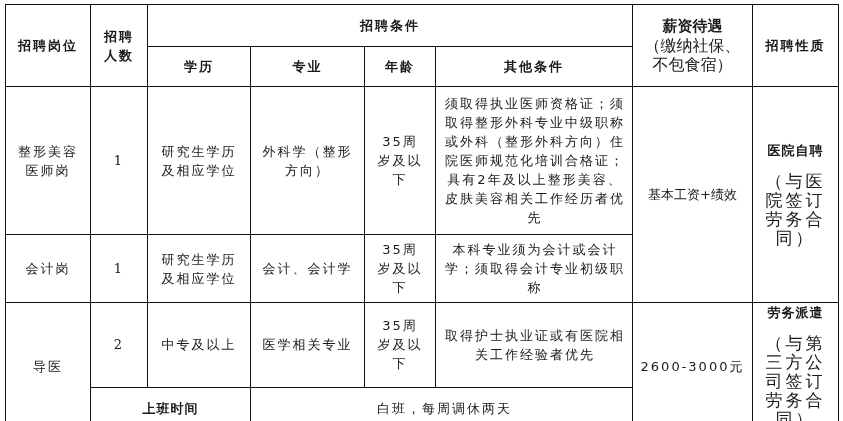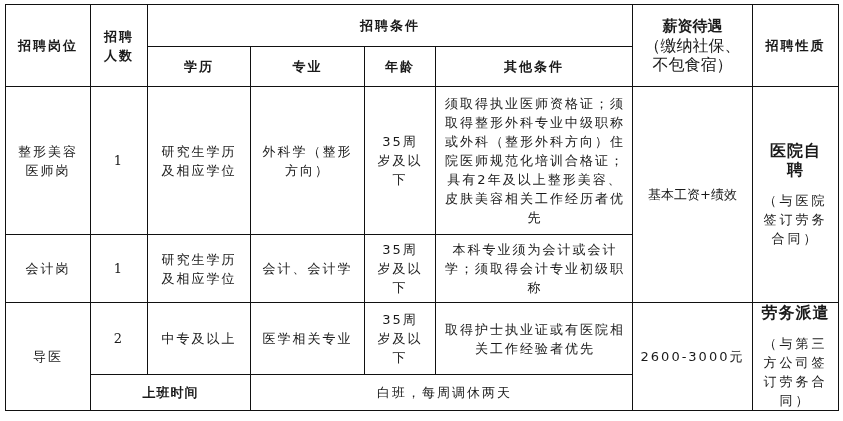--- a/index.html
+++ b/index.html
@@ -13,22 +13,22 @@
   table.recruit td {
     border: 1.5px solid #111;
     text-align: center; vertical-align: middle;
     padding: 0 4px; font-size: 13px; line-height: 19px;
     letter-spacing: 2px;
   }
   .hdr { font-weight: bold; font-size: 15px; letter-spacing: 0; }
   .hdr-sub { font-size: 16px; line-height: 19px; font-weight: normal; letter-spacing: 0; }
   .left { text-align: left; }
   .bold { font-weight: bold; }
-  .nature-main { font-weight: bold; font-size: 16px; letter-spacing: 1px; }
-  .nature-sub { font-size: 13px; letter-spacing: 3px; margin-top: 12px; }
+  .nature-main { font-weight: bold; font-size: 13px; letter-spacing: 1px; }
+  .nature-sub { font-size: 17px; letter-spacing: 3px; margin-top: 12px; }
   .num { letter-spacing: 0; font-family: "DejaVu Serif", "Liberation Serif", serif; font-size: 14px; }
   .salary-range { letter-spacing: 0; font-size: 13px; }
 </style>
 </head>
 <body>
 
 <table class="recruit">
   <colgroup>
     <col style="width:85px">
     <col style="width:57px">

